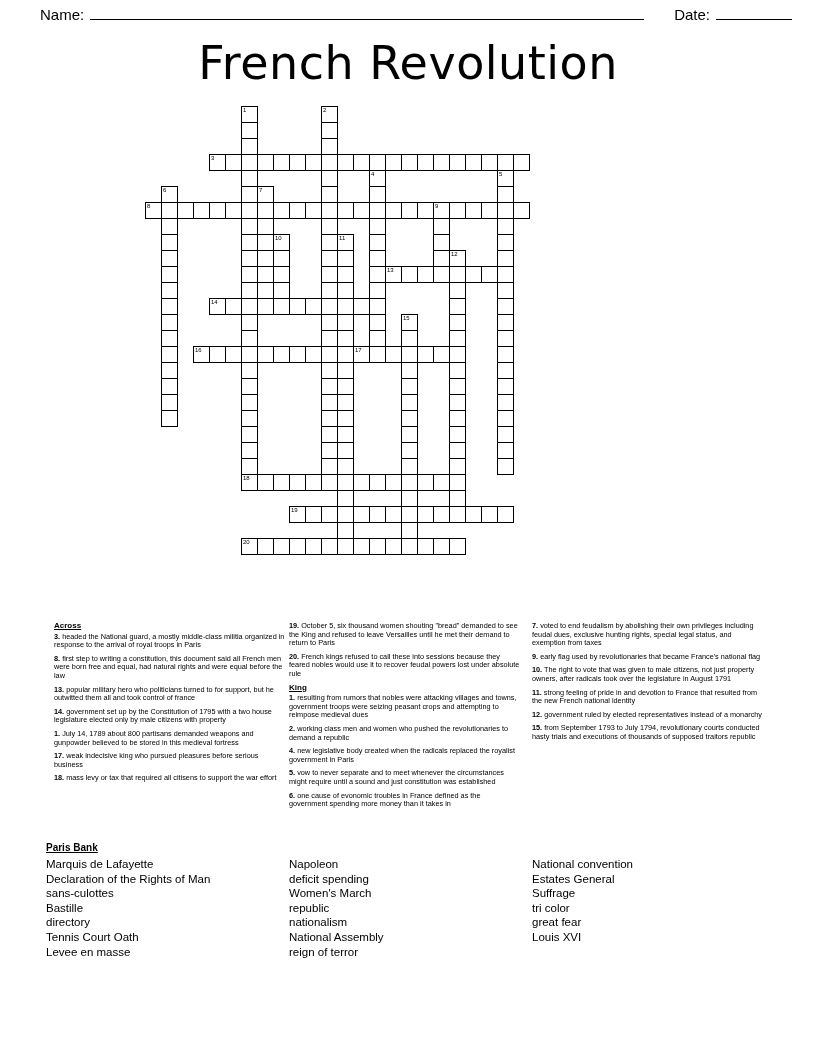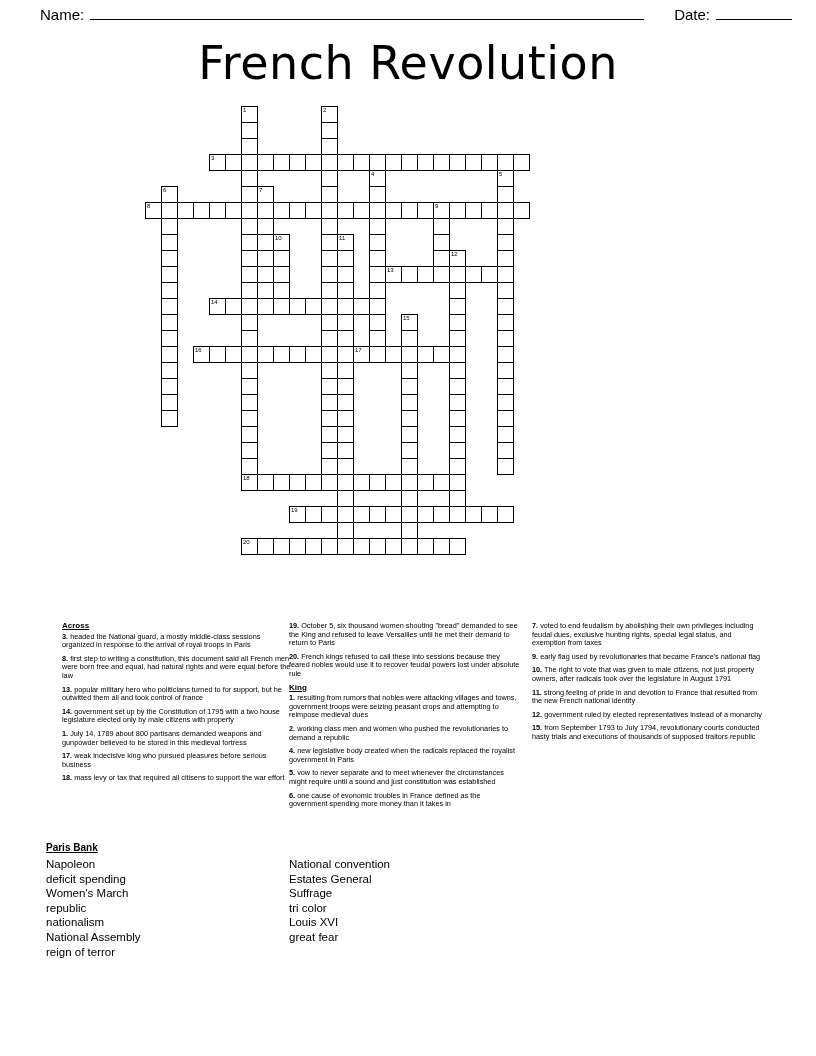--- a/index.html
+++ b/index.html
@@ -97,21 +97,21 @@
     width: 730px;
     height: 210px;
   }
   .clue-col {
     position: absolute;
     top: 0;
     width: 232px;
     font-size: 7.3px;
     line-height: 8.6px;
   }
-  .col1 { left: 16px; }
+  .col1 { left: 8px; }
   .col2 { left: 243px; }
   .col3 { left: 486px; }
   .clue-head {
     font-weight: bold;
     text-decoration: underline;
     font-size: 8px;
     margin-bottom: 2px;
   }
   .clue {
     margin-bottom: 5px;
@@ -447,21 +447,21 @@
         <div class="cell" style="left: 256px; top: 432px;"></div>
         <div class="cell" style="left: 272px; top: 432px;"></div>
         <div class="cell" style="left: 288px; top: 432px;"></div>
         <div class="cell" style="left: 304px; top: 432px;"></div>
       </div>
   </div>
 
   <div class="clues">
     <div class="clue-col col1">
       <div class="clue-head">Across</div>
-      <div class="clue"><b>3.</b> <span>headed the National guard, a mostly middle-class sessions organized in response to the arrival of royal troops in Paris</span></div>
+      <div class="clue"><b>3.</b> <span>headed the National guard, a mostly middle-class militia organized in response to the arrival of royal troops in Paris</span></div>
       <div class="clue"><b>8.</b> <span>first step to writing a constitution, this document said all French men were born free and equal, had natural rights and were equal before the law</span></div>
       <div class="clue"><b>13.</b> <span>popular military hero who politicians turned to for support, but he outwitted them all and took control of france</span></div>
       <div class="clue"><b>14.</b> <span>government set up by the Constitution of 1795 with a two house legislature elected only by male citizens with property</span></div>
       <div class="clue"><b>1.</b> <span>July 14, 1789 about 800 partisans demanded weapons and gunpowder believed to be stored in this medieval fortress</span></div>
       <div class="clue"><b>17.</b> <span>weak indecisive king who pursued pleasures before serious business</span></div>
       <div class="clue"><b>18.</b> <span>mass levy or tax that required all citisens to support the war effort</span></div>
     </div>
 
     <div class="clue-col col2">
       <div class="clue"><b>19.</b> <span>October 5, six thousand women shouting "bread" demanded to see the King and refused to leave Versailles until he met their demand to return to Paris</span></div>
@@ -480,33 +480,42 @@
       <div class="clue"><b>10.</b> <span>The right to vote that was given to male citizens, not just property owners, after radicals took over the legislature in August 1791</span></div>
       <div class="clue"><b>11.</b> <span>strong feeling of pride in and devotion to France that resulted from the new French national identity</span></div>
       <div class="clue"><b>12.</b> <span>government ruled by elected representatives instead of a monarchy</span></div>
       <div class="clue"><b>15.</b> <span>from September 1793 to July 1794, revolutionary courts conducted hasty trials and executions of thousands of supposed traitors republic</span></div>
     </div>
   </div>
 
   <div class="wordbank">
     <div class="wb-title">Paris Bank</div>
     <div class="wb-cols">
+      <div class="wb-col">
+        <div>Marquis de Lafayette</div>
+        <div>Declaration of the Rights of Man</div>
+        <div>sans-culottes</div>
+        <div>Bastille</div>
+        <div>directory</div>
+        <div>Tennis Court Oath</div>
+        <div>Levee en masse</div>
+      </div>
       <div class="wb-col">
         <div>Napoleon</div>
         <div>deficit spending</div>
         <div>Women's March</div>
         <div>republic</div>
         <div>nationalism</div>
         <div>National Assembly</div>
         <div>reign of terror</div>
       </div>
       <div class="wb-col">
         <div>National convention</div>
         <div>Estates General</div>
         <div>Suffrage</div>
         <div>tri color</div>
+        <div>great fear</div>
         <div>Louis XVI</div>
-        <div>great fear</div>
       </div>
     </div>
   </div>
 
 </div>
 
 </body></html>

